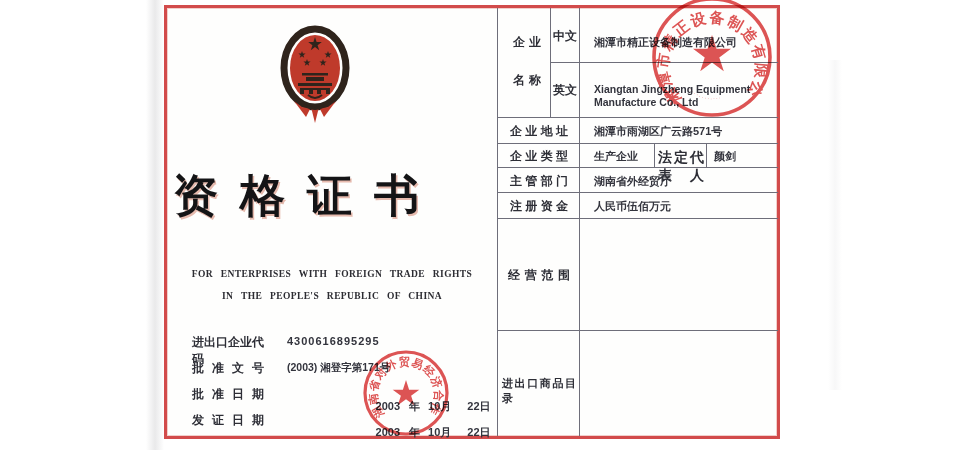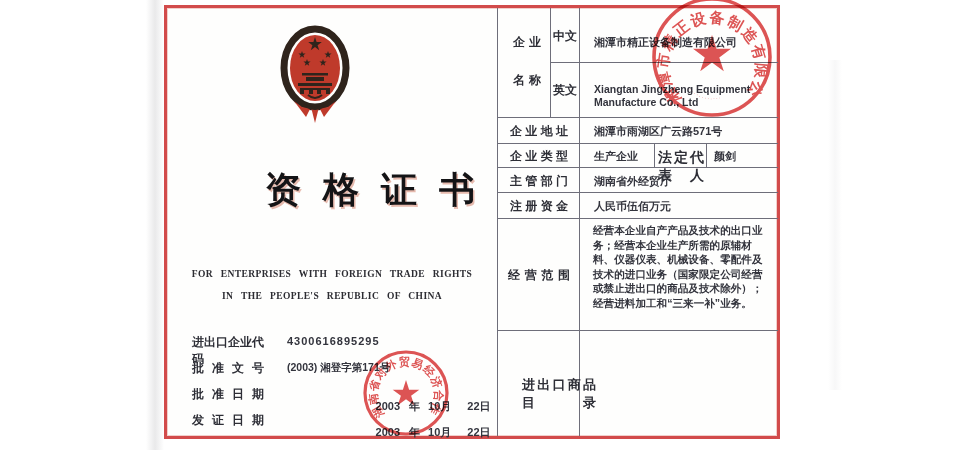--- a/index.html
+++ b/index.html
@@ -14,22 +14,22 @@
 
   .frame { position:absolute; left:164px; top:5px; width:616px; height:434px;
     border:3px solid #d24b4b; background:#fefefd;
     box-shadow: inset 0 0 0 1px rgba(220,120,110,0.35); }
   .inner { position:absolute; left:0; top:0; width:610px; height:428px; }
 
   
   .left-half { position:absolute; left:0; top:0; width:330px; height:428px; }
   .title-cn1 { position:absolute; left:0; top:128px; width:330px; text-align:center;
     font-size:21px; font-weight:700; color:#26262c; letter-spacing:2px; }
-  .title-cn2 { position:absolute; left:0; top:158px; width:330px; text-align:right;
-    font-size:36px; font-weight:800; color:#141416; letter-spacing:22px; padding-left:30px;
+  .title-cn2 { position:absolute; left:0; top:158px; width:330px; text-align:left;
+    font-size:45px; font-weight:800; color:#141416; letter-spacing:22px; padding-left:6px;
     text-shadow:1.5px 1.5px 0 rgba(195,85,55,0.4); }
   .title-en { position:absolute; left:0; top:227px; width:330px; text-align:center;
     font-family:"Liberation Serif","DejaVu Serif",serif; font-size:18px; font-weight:700;
     color:#26262c; letter-spacing:1px; word-spacing:13px; }
   .sub-en { position:absolute; left:0; width:330px; text-align:center;
     font-family:"Liberation Serif","DejaVu Serif",serif; font-size:9.5px; font-weight:700;
     color:#2c2c32; letter-spacing:0.4px; word-spacing:5px; }
   .sub-en.l1 { top:261px; } .sub-en.l2 { top:275px;margin-top:8px; }
 
   .fld-label { position:absolute; left:25px; width:72px; font-size:12px; font-weight:700;
@@ -141,23 +141,22 @@
         <div class="cell-label" style="left:160px; top:141px; width:46px; font-size:14px;">法定代表人</div>
         <div class="cell-value" style="left:216px; top:141px;">颜剑</div>
 
         <div class="cell-label" style="left:12px; top:165px; width:58px;">主管部门</div>
         <div class="cell-value" style="left:96px; top:166px;">湖南省外经贸厅</div>
 
         <div class="cell-label" style="left:12px; top:190px; width:58px;">注册资金</div>
         <div class="cell-value" style="left:96px; top:191px;">人民币伍佰万元</div>
 
         <div class="cell-label" style="left:10px; top:259px; width:62px;">经营范围</div>
-        <div class="scope-text">经营本企业自产产品及技术的出口业务；经营本企业生产所需的原辅材料、仪器仪表、机械设备、零配件及技术的进口业务（国家限定公司经营或禁止进出口的商品及技术除外）；经营进料加工和“三来一补”业务。</div>
 
-        <div class="cell-label" style="left:24px; top:368px; width:74px; font-size:13px;">进出口商品目录</div>
+        <div class="cell-label" style="left:4px; top:368px; width:74px; font-size:11px;">进出口商品目录</div>
       </div>
     </div>
   </div>
 
   <svg class="seal seal-company" width="136" height="132" viewBox="0 0 136 132">
     <defs>
       <path id="cpath" d="M 38.0,107.0 A 44,44 0 1 1 98.0,107.0"></path>
       <path id="cdots" d="M 42,95 A 32,32 0 0 0 94,95"></path>
     </defs>
     <circle cx="68" cy="65" r="58" fill="none" stroke="#d93c3c" stroke-width="3.6"></circle>

